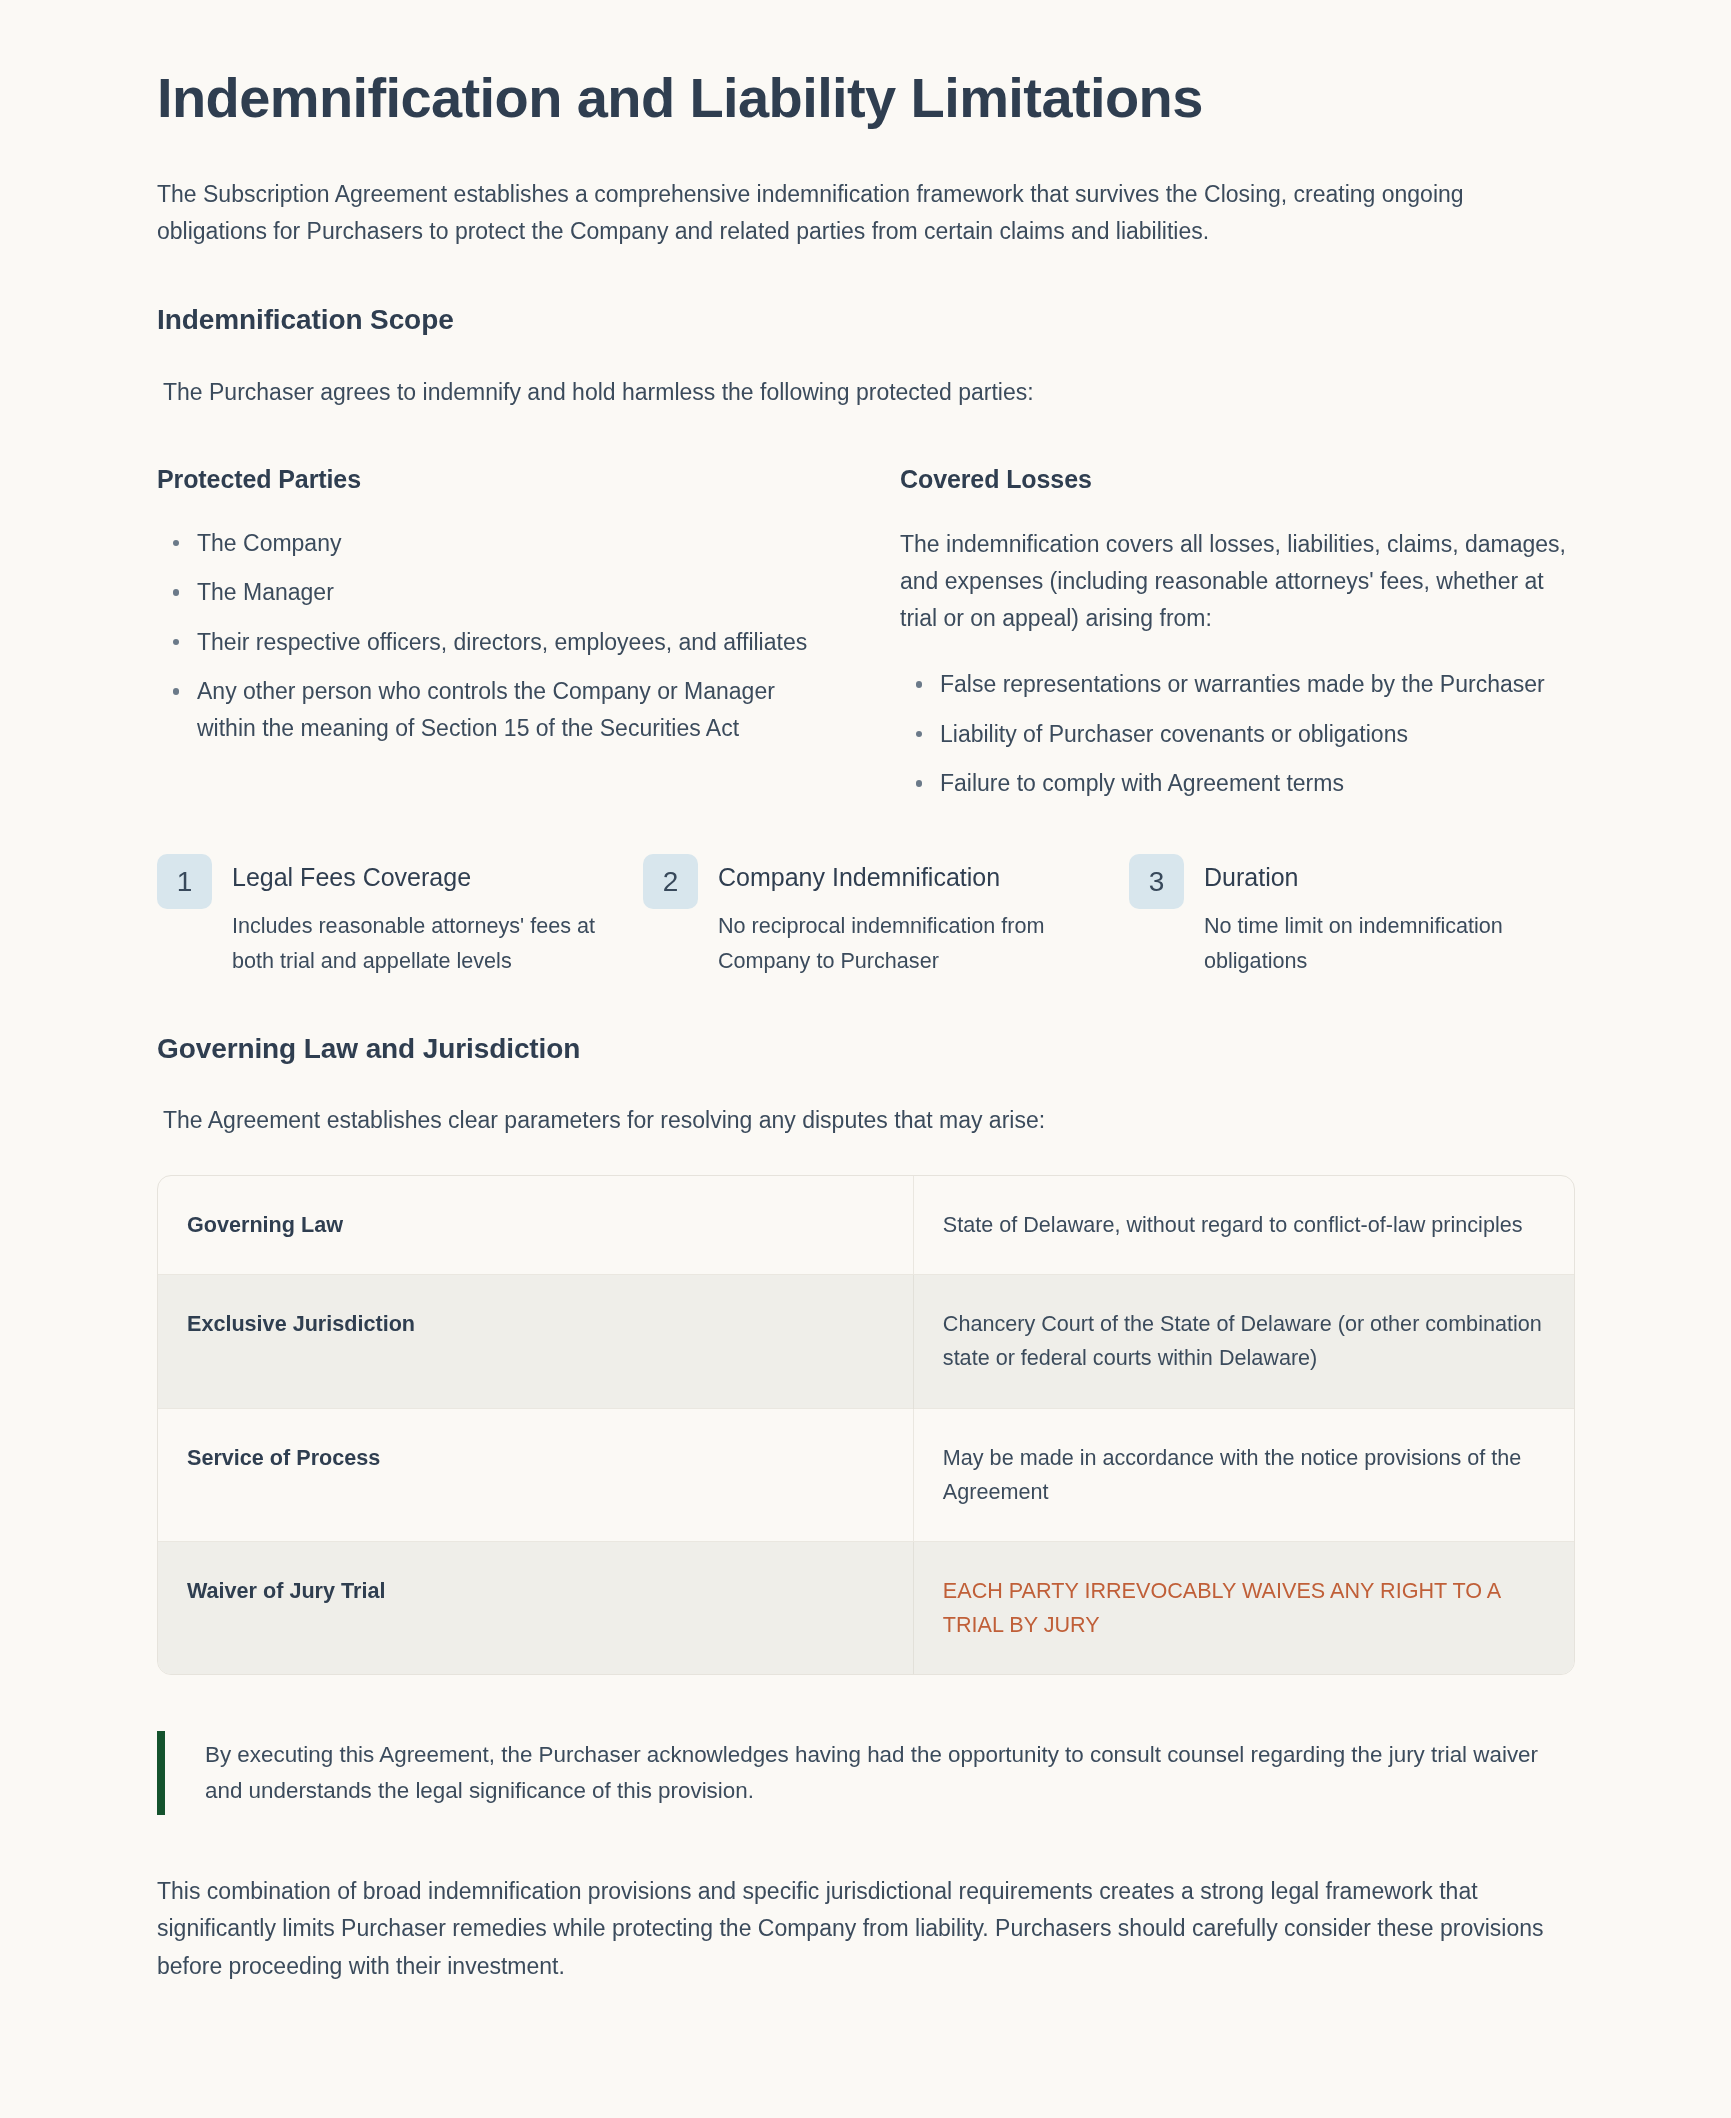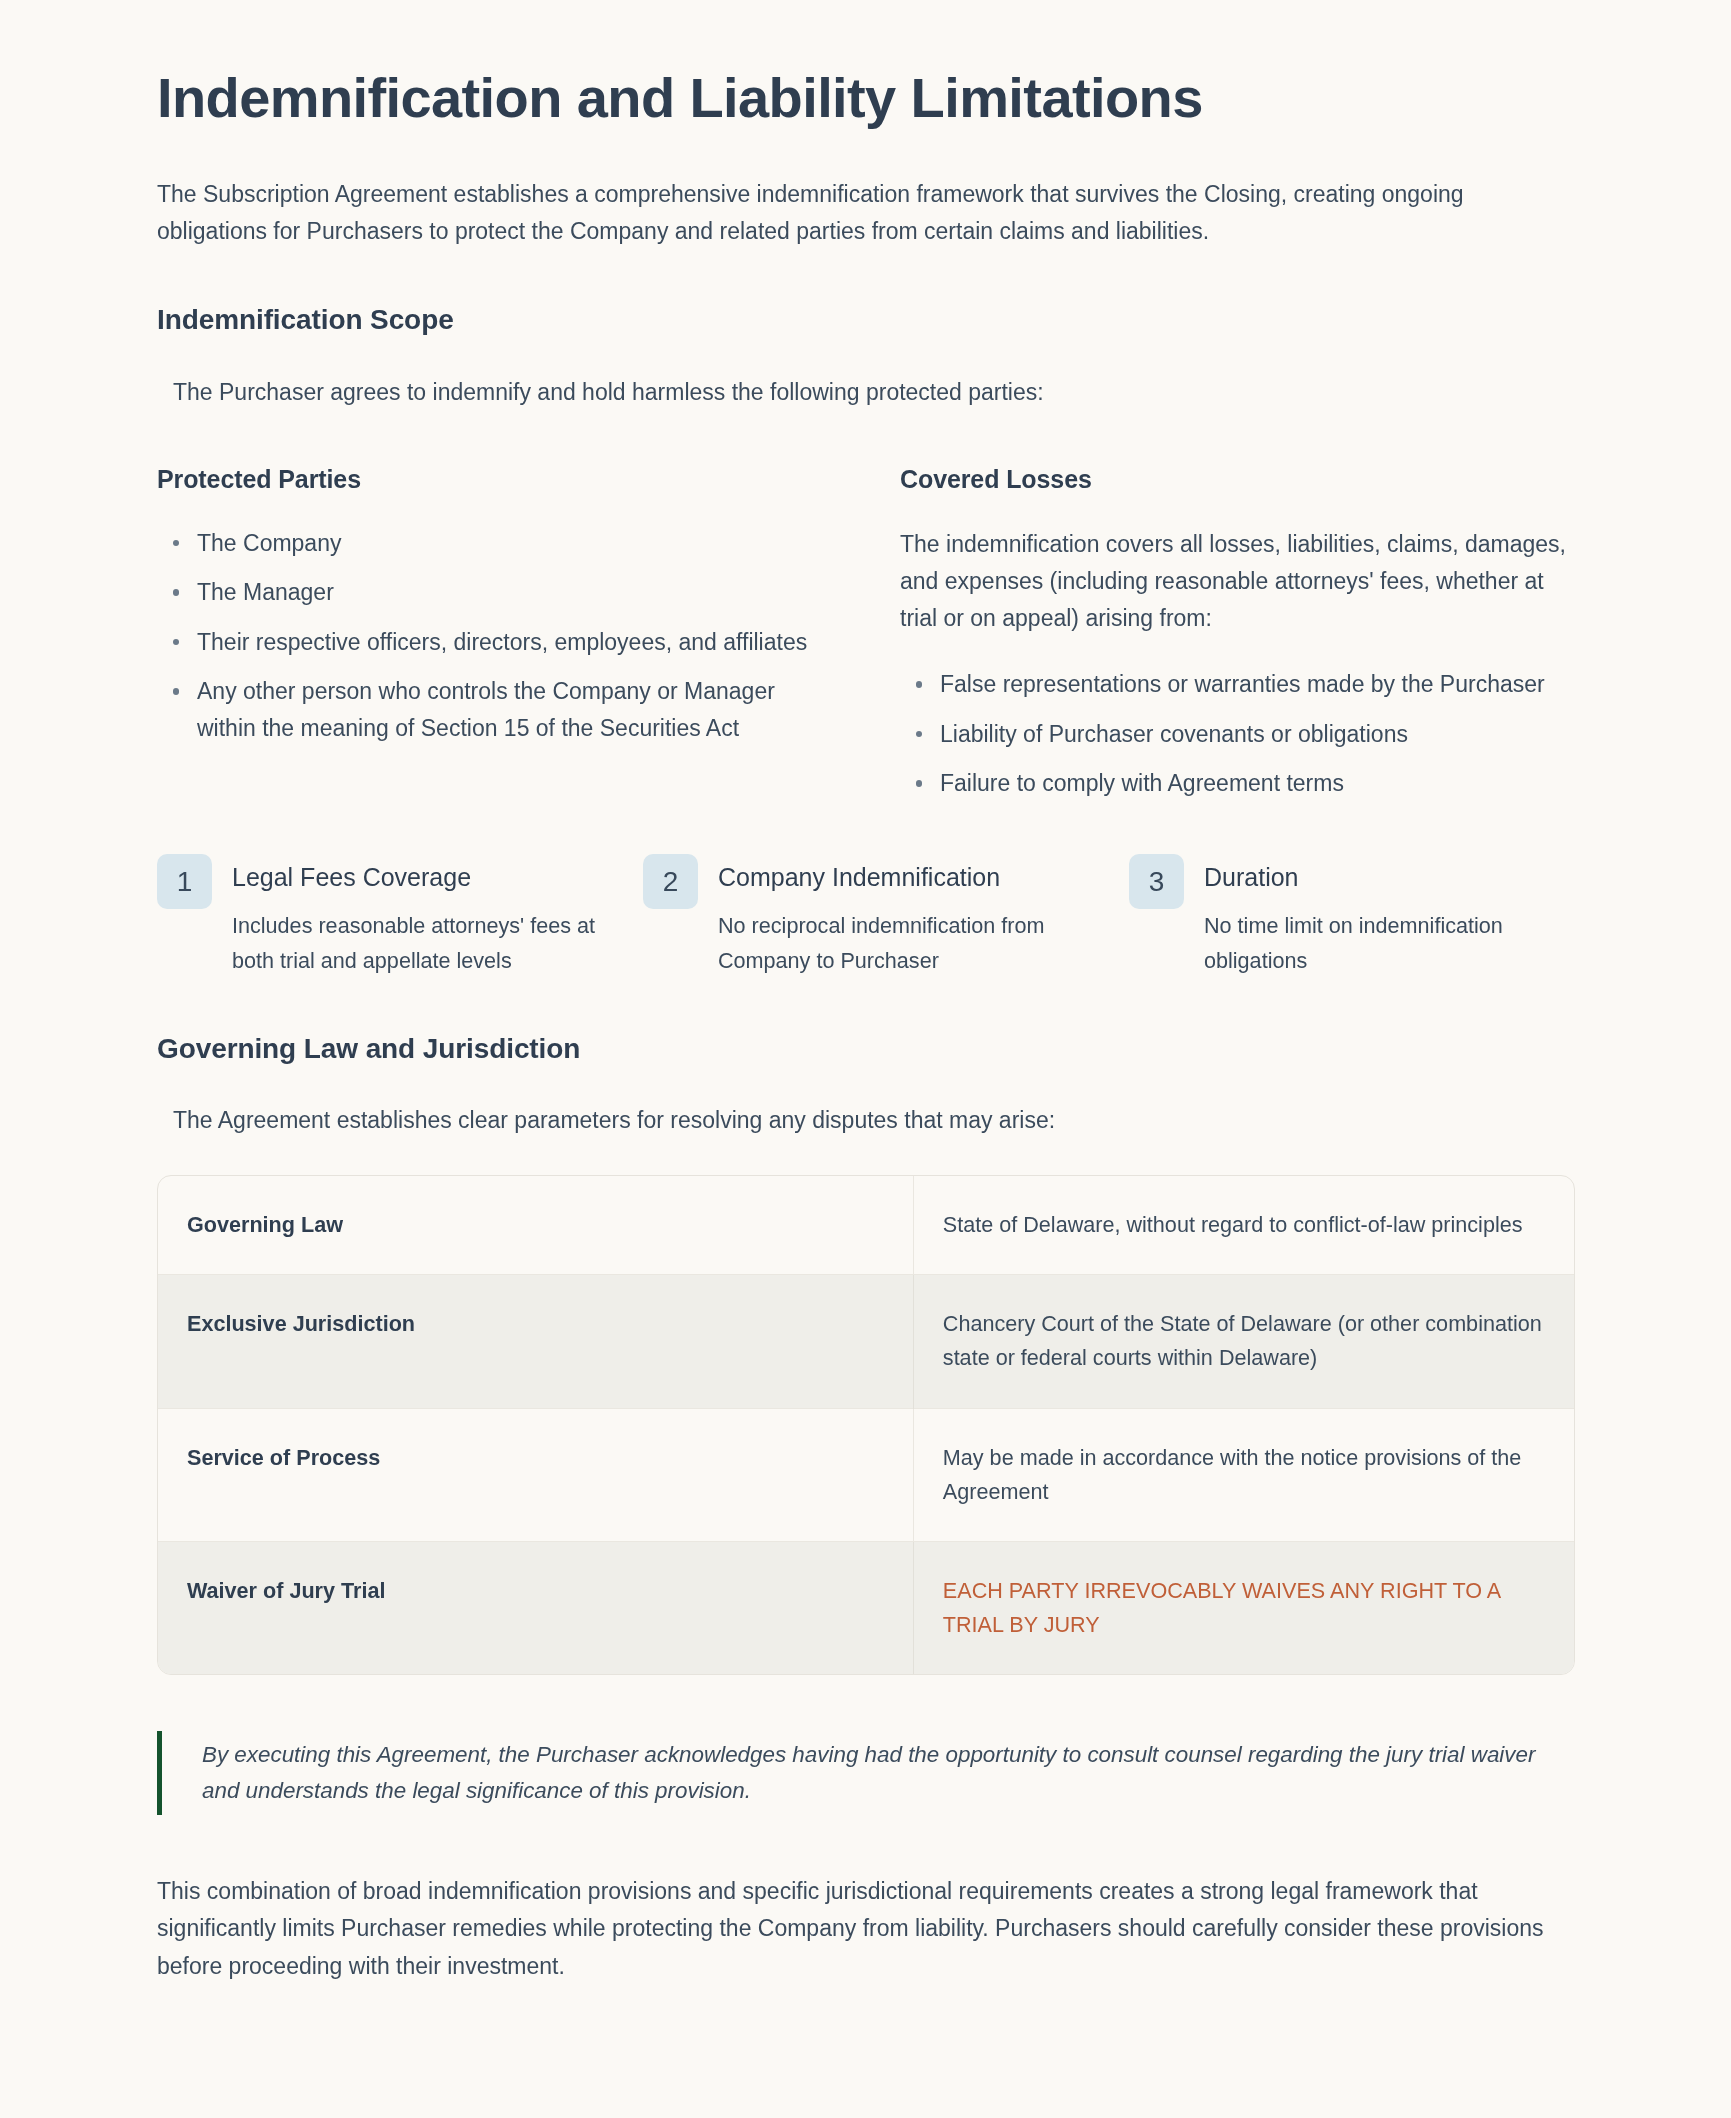--- a/index.html
+++ b/index.html
@@ -43,21 +43,21 @@
   .h2 {
     margin: 52px 0 0 0;
     font-size: 28px;
     line-height: 1.3;
     font-weight: 600;
     letter-spacing: -0.1px;
     color: #2F3E50;
   }
 
   .para {
-    margin: 35px 0 0 16px;
+    margin: 35px 0 0 6px;
     font-size: 23px;
     line-height: 1.62;
     color: #3B4B5C;
   }
 
   
   .cols {
     display: flex;
     gap: 68px;
     margin-top: 52px;
@@ -179,22 +179,21 @@
   }
   table.info tr.alt td { background: #EFEEE9; }
   table.info tr.alt td.key { border-right-color: #E2E0D9; }
   table.info tr + tr td { border-top: 1.4px solid #EAE7E0; }
   table.info td.val.warning { color: #C05F38; }
 
   
   .quote {
     margin: 56px 0 0 0;
     padding: 5.8px 0 5.8px 40px;
-    border-left: 5px solid #14532d;
-    font-style: italic;
+    border-left: 8px solid #14532d;
   }
   .quote p {
     margin: 0;
     font-size: 22.4px;
     line-height: 1.62;
     color: #3B4B5C;
   }
 
   .closing {
     margin: 58px 0 0 0;

